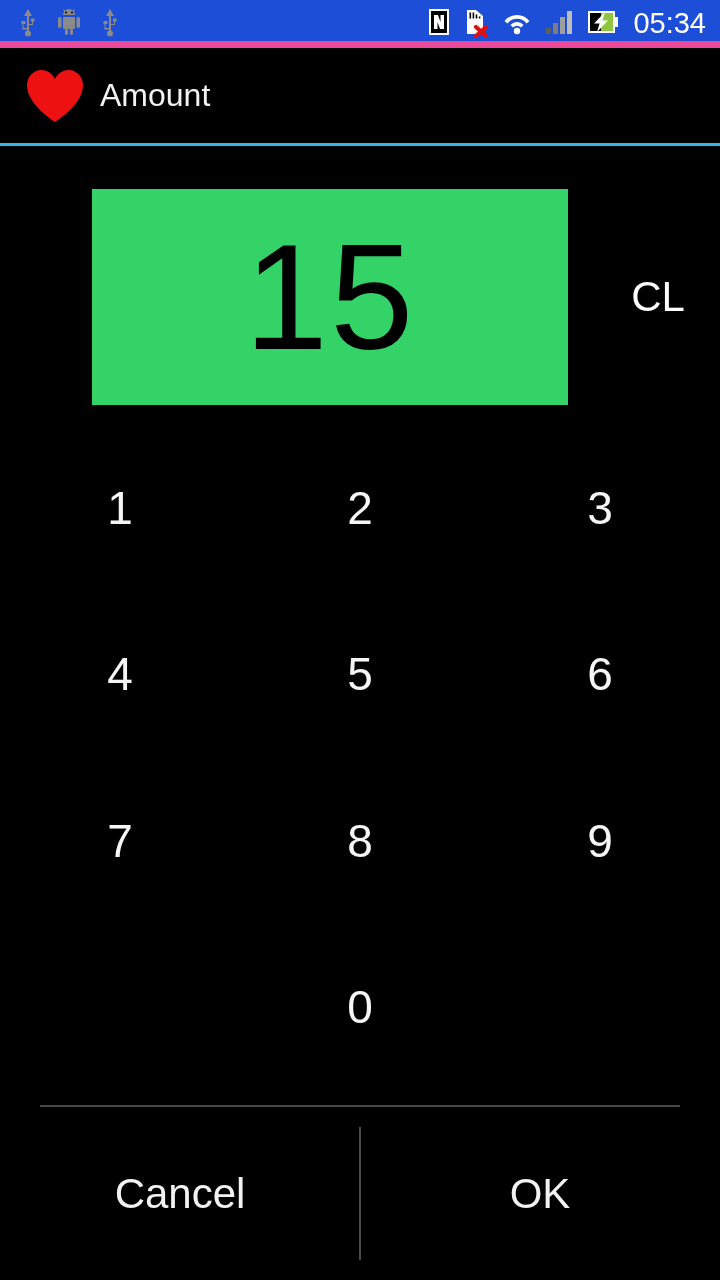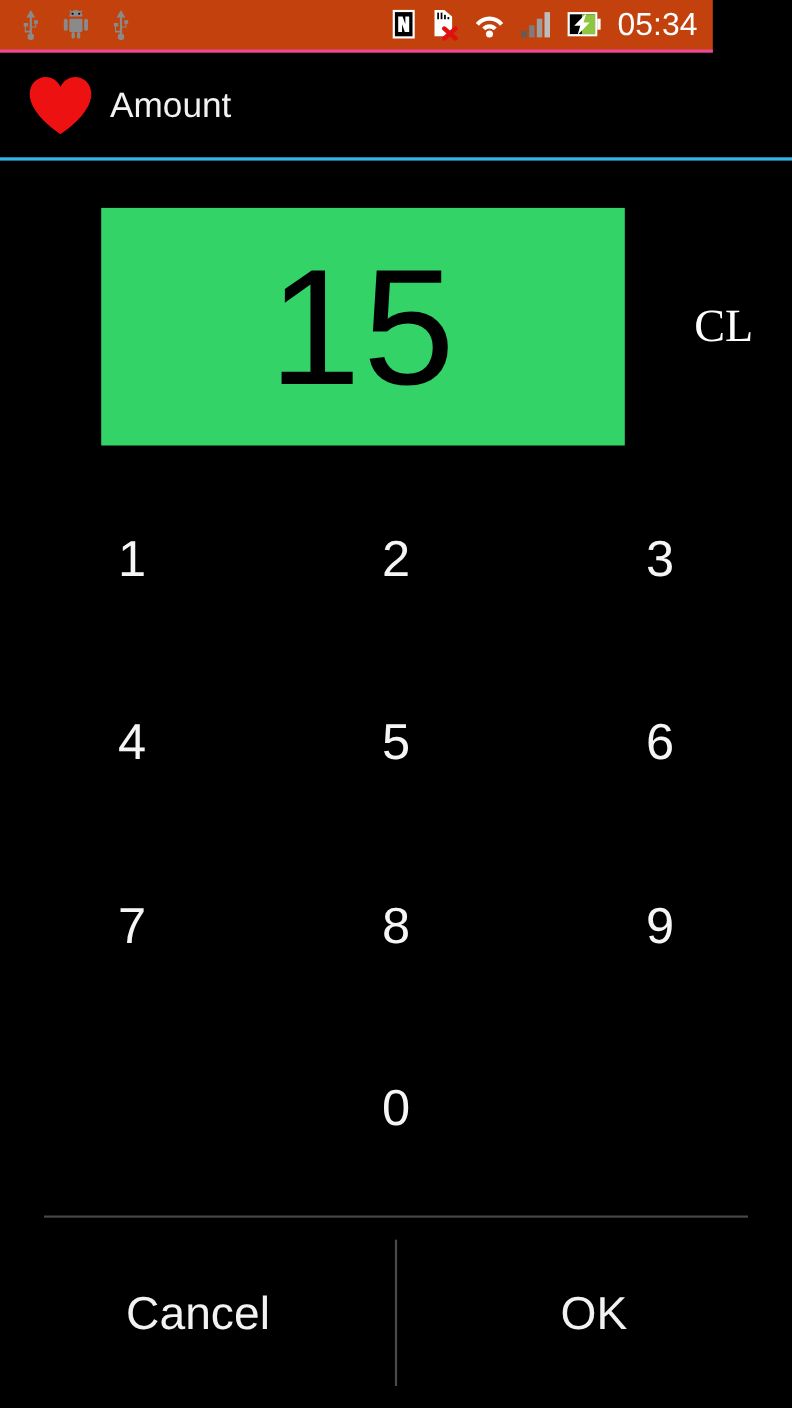--- a/index.html
+++ b/index.html
@@ -11,23 +11,23 @@
     position: relative;
     overflow: hidden;
     font-family: "Liberation Sans", sans-serif;
     color: #fff;
     -webkit-font-smoothing: antialiased;
   }
 
   
   #status-bar {
     position: absolute; left: 0; top: 0;
-    width: 648px; height: 48px;
-    background: #c2410c;
-    border-bottom: 3px solid #ec4899;
+    width: 720px; height: 48px;
+    background: #1d4ed8;
+    border-bottom: 7px solid #ec4899;
     box-sizing: border-box;
   }
   #status-left {
     position: absolute; left: 18px; top: 0;
     height: 48px;
     display: flex; align-items: center; gap: 16px;
   }
   #status-right {
     position: absolute; right: 14px; top: 0;
     height: 48px;
@@ -85,21 +85,20 @@
     color: #000;
     font-weight: 400;
     letter-spacing: 2px;
   }
   #clear-key {
     position: absolute; left: 596px; top: 0;
     width: 124px; height: 216px;
     display: flex; align-items: center; justify-content: center;
     font-size: 42px;
     color: #fff;
-    font-family: Liberation Serif, serif;
   }
 
   
   #keypad {
     position: absolute; left: 0; top: 425px;
     width: 720px; height: 665px;
     display: grid;
     grid-template-columns: repeat(3, 1fr);
     grid-template-rows: repeat(4, 1fr);
   }

